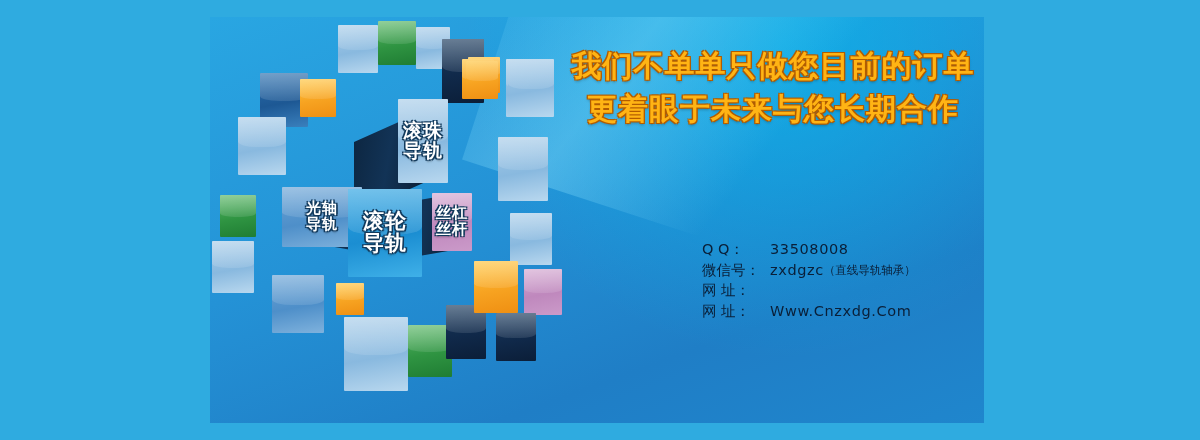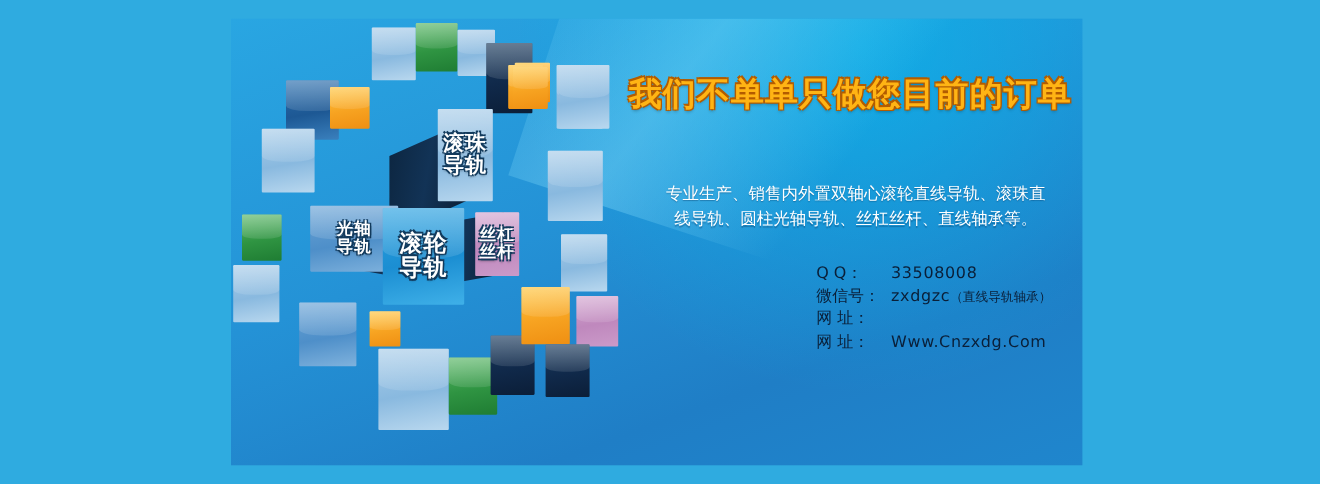--- a/index.html
+++ b/index.html
@@ -135,21 +135,21 @@
     font-size: 30px;
     line-height: 1.42;
     letter-spacing: 1px;
     text-shadow:
       -1.2px -1.2px 0 #b35c00,
        1.2px -1.2px 0 #b35c00,
       -1.2px  1.2px 0 #b35c00,
        1.2px  1.2px 0 #b35c00,
        0 2px 3px rgba(0,0,0,0.30);
   }
-  .headline div { white-space: nowrap; margin-top: 20px; }
+  .headline div { white-space: nowrap; }
 
   .subtext {
     position: absolute;
     left: 42px;
     top: 148px;
     width: 348px;
     text-align: center;
     color: #ffffff;
     font-size: 15px;
     line-height: 1.55;
@@ -161,21 +161,20 @@
     left: 140px;
     top: 222px;
     color: #0a1f38;
     font-size: 14.5px;
     line-height: 20.5px;
   }
   .contact-row {
     display: flex;
     align-items: flex-end;
     white-space: nowrap;
-    margin-left: 40px;
   }
   .contact-label {
     display: inline-block;
     width: 68px;
     letter-spacing: 0px;
     font-weight: normal;
   }
   .contact-value {
     font-family: "DejaVu Sans", "Liberation Sans", sans-serif;
     letter-spacing: 0.6px;
@@ -329,23 +328,23 @@
         <span class="cube-label" style="font-size:21px;">滚轮
 导轨</span>
       </div>
 
     </div>
 
     <div class="text-col">
 
       <div class="headline">
         <div>我们不单单只做您目前的订单</div>
-      </div>
-
-      <div class="subtext">专业生产、销售内外置双轴心滚轮直线导轨、滚珠直线导轨、圆柱光轴导轨、丝杠丝杆、直线轴承等。</div>
+        <div>更着眼于未来与您长期合作</div>
+      </div>
+
 
       <div class="contact-list">
         <div class="contact-row">
           <span class="contact-label">Q    Q：</span>
           <span class="contact-value">33508008</span>
         </div>
         <div class="contact-row">
           <span class="contact-label">微信号：</span>
           <span class="contact-value">zxdgzc</span>
           <span class="contact-note">（直线导轨轴承）</span>

